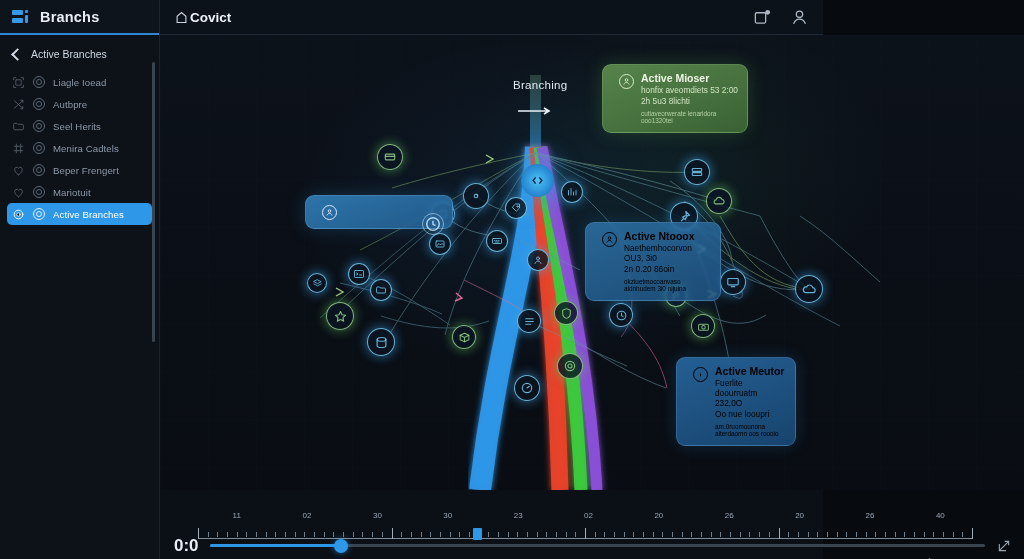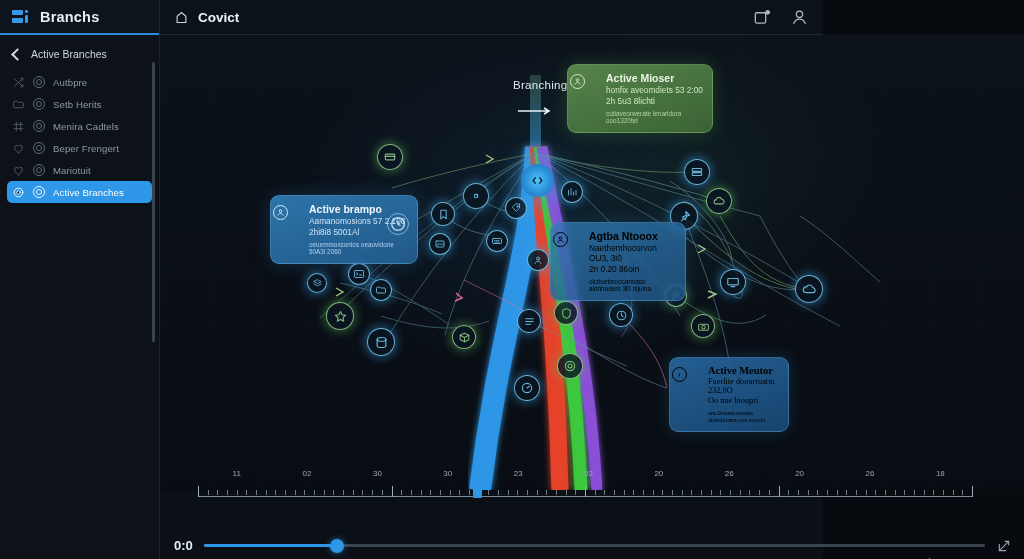--- a/index.html
+++ b/index.html
@@ -61,21 +61,21 @@
      filter: blur(.28px); letter-spacing:.1px;}
   .nav-item.active .nav-label { color:#ffffff; filter:none; }
 
   #side-scrollbar { position:absolute; left:152px; top:62px; width:3px; height:280px;
      background:#3a444f; border-radius:2px; }
 
   
   #main { position:relative; flex:1; height:559px; background:#0b1017; }
   #topbar { height:35px; display:flex; align-items:center; justify-content:space-between;
      padding: 0 14px 0 14px; border-bottom:1px solid #1d2935; background:#0c1219;}
-  #topbar-left { display:flex; align-items:center; gap:9px; }
+  #topbar-left { display:flex; align-items:center; gap:1px; }
   #topbar-title { color:#eef3f8; font-size:13.5px; font-weight:600; }
   #topbar-right { display:flex; align-items:center; gap:18px; }
   .tb-icon { width:19px; height:19px; color:#b9c4d0; position:relative; }
 
   
   #canvas { position:absolute; left:0; top:35px; width:864px; height:455px; overflow:hidden; }
   #canvas-bg {
     position:absolute; inset:0;
     background:
       radial-gradient(ellipse 340px 240px at 375px 170px, rgba(30,110,170,.13), transparent 70%),
@@ -83,22 +83,22 @@
       linear-gradient(180deg,#0c121a 0%, #0a0f16 60%, #090d13 100%);
   }
   #grid { position:absolute; inset:0; opacity:.35; }
 
   
   #branch-label { position:absolute; left:353px; top:44px; color:#dfe8f1; font-size:11.5px;
      letter-spacing:.3px; }
   #branch-arrow { position:absolute; left:358px; top:72px; width:36px; height:8px; }
 
   
-  .tip { position:absolute; border-radius:9px; padding:7px 9px 8px 2px; display:flex; gap:21px;
-     backdrop-filter: blur(1px); }
+  .tip { position:absolute; border-radius:9px; padding:7px 9px 8px 16px; display:flex; gap:7px;
+     backdrop-filter: blur(1px); margin-left: 35px; }
   .tip-ico { width:15px; height:15px; flex:0 0 15px; border-radius:50%; border:1.3px solid; display:flex;
      align-items:center; justify-content:center; margin-top:2px;}
   .tip-body { display:flex; flex-direction:column; gap:1px; }
   .tip-title { font-size:10.5px; font-weight:700; filter: blur(.3px); }
   .tip-l1, .tip-l2 { font-size:8.3px; filter: blur(.45px); }
   .tip-l3 { font-size:6.4px; filter: blur(.55px); margin-top:3px; }
 
   .tip.green { background: linear-gradient(160deg, rgba(93,140,78,.93), rgba(62,104,55,.93));
      border:1px solid rgba(150,200,130,.35); box-shadow:0 0 18px rgba(90,170,80,.25);}
   .tip.green .tip-title { color:#ecf6e6; }
@@ -115,31 +115,31 @@
 
   .tip.blue2 { background: linear-gradient(160deg, rgba(48,122,178,.80), rgba(32,88,138,.82));
      border:1px solid rgba(130,195,240,.26); box-shadow:0 0 16px rgba(50,140,210,.20);}
   .tip.blue3 { background: linear-gradient(160deg, rgba(40,104,160,.9), rgba(25,72,118,.92));
      border:1px solid rgba(120,185,235,.28); box-shadow:0 0 16px rgba(50,140,210,.22);}
 
   .tip-clock { position:absolute; right:8px; top:17px; width:22px; height:22px; border-radius:50%;
      border:1.5px solid rgba(190,225,250,.6); }
 
   
-  #timeline { position:absolute; left:160px; top:464px; width:864px; height:45px; }
+  #timeline { position:absolute; left:160px; top:506px; width:864px; height:45px; }
   #axis-line { position:absolute; left:38px; top:32px; width:774px; height:1px; background:#7f8d9b; }
   .tick { position:absolute; top:26px; width:1px; background:#6f7d8b; }
   .tick.minor { height:5px; }
   .tick.major { height:11px; top:22px; background:#9fadbb; }
   .tlabel { position:absolute; top:5px; font-size:8px; color:#9aa7b4; transform:translateX(-50%); filter: blur(.25px);}
   #tl-marker { position:absolute; left:313px; top:22px; width:9px; height:12px; background:#2f97e8; border-radius:1px;}
 
   #bottombar { position:absolute; left:160px; top:532px; width:864px; height:27px; display:flex;
      align-items:center; gap:11px; padding: 0 12px 0 14px;}
-  #bb-time { color:#e6edf4; font-size:13px; font-weight:600; flex:0 0 auto;}
+  #bb-time { color:#e6edf4; font-size:17px; font-weight:600; flex:0 0 auto;}
   #bb-track { position:relative; flex:1; height:3px; background:#3a444f; border-radius:2px;}
   #bb-fill { position:absolute; left:0; top:0; height:3px; width:17%; background:#2f97e8; border-radius:2px;}
   #bb-knob { position:absolute; left:17%; top:50%; transform:translate(-50%,-50%); width:14px; height:14px;
      border-radius:50%; background:#2f97e8; box-shadow:0 0 6px rgba(47,151,232,.6);}
   #bb-arrow { position:absolute; right:46px; top:13px; width:60px; height:9px; }
   #bb-expand { flex:0 0 16px; width:16px; height:16px; }
 </style>
 </head>
 <body>
 
@@ -158,35 +158,45 @@
 
     <div id="back-row">
       <span class="chev-left"></span>
       <span id="back-label">Active Branches</span>
     </div>
 
     <nav id="nav-list">
         <div class="nav-item">
           <span class="nav-shape">
             <svg viewBox="0 0 24 24" width="13" height="13" fill="none" stroke="#7d8895" stroke-width="1.7" stroke-linecap="round">
+              <path d="M3 7V3h4M17 3h4v4M21 17v4h-4M7 21H3v-4"></path>
+              <rect x="7" y="7" width="10" height="10" rx="1"></rect>
+            </svg>
+          </span>
+          <span class="nav-badge"></span>
+          <span class="nav-label">Liagle Ioead</span>
+        </div>
+        <div class="nav-item">
+          <span class="nav-shape">
+            <svg viewBox="0 0 24 24" width="13" height="13" fill="none" stroke="#7d8895" stroke-width="1.7" stroke-linecap="round">
               <path d="M4 5l16 14M20 5L4 19"></path>
               <path d="M16 4h4v4M16 20h4v-4"></path>
             </svg>
           </span>
           <span class="nav-badge"></span>
           <span class="nav-label">Autbpre</span>
         </div>
         <div class="nav-item">
           <span class="nav-shape">
             <svg viewBox="0 0 24 24" width="13" height="13" fill="none" stroke="#7d8895" stroke-width="1.7" stroke-linecap="round">
               <path d="M3 8a2 2 0 012-2h4l2 2h8a2 2 0 012 2v6a2 2 0 01-2 2H5a2 2 0 01-2-2z"></path>
             </svg>
           </span>
           <span class="nav-badge"></span>
-          <span class="nav-label">Setb Herits</span>
+          <span class="nav-label">Seel Herits</span>
         </div>
         <div class="nav-item">
           <span class="nav-shape">
             <svg viewBox="0 0 24 24" width="13" height="13" fill="none" stroke="#7d8895" stroke-width="1.7" stroke-linecap="round">
               <path d="M4 8h16M4 16h16M8 4v16M16 4v16"></path>
             </svg>
           </span>
           <span class="nav-badge"></span>
           <span class="nav-label">Menira Cadtels</span>
         </div>
@@ -514,50 +524,44 @@
         </span>
       </div>
 
       <div class="tip blue" style="left:110px;top:160px;width:148px;">
         <span class="tip-ico">
           <svg viewBox="0 0 24 24" width="9" height="9" fill="none" stroke="currentColor" stroke-width="2.4">
             <circle cx="12" cy="8" r="3.5"></circle>
               <path d="M5 20c1.6-4 4-5.5 7-5.5s5.4 1.5 7 5.5"></path>
           </svg>
         </span>
-        <span class="tip-body">
-          <span class="tip-title">Active brampo</span>
-          <span class="tip-l1">Aamanomosions  57 2.108</span>
-          <span class="tip-l2">2hi8i8 5001Al</span>
-          <span class="tip-l3">oeuemmoxsonios oeauvidone 50A3i 2060</span>
-        </span>
         <span class="tip-clock">
           <svg viewBox="0 0 24 24" width="20" height="20" fill="none" stroke="rgba(205,232,252,.85)" stroke-width="1.8">
             <circle cx="12" cy="12" r="7.5"></circle>
               <path d="M12 8v4.4l3 1.6"></path>
           </svg>
         </span>
       </div>
 
       <div class="tip blue2" style="left:390px;top:187px;width:136px;">
         <span class="tip-ico">
           <svg viewBox="0 0 24 24" width="9" height="9" fill="none" stroke="currentColor" stroke-width="2.4">
             <circle cx="12" cy="8" r="3.5"></circle>
               <path d="M5 20c1.6-4 4-5.5 7-5.5s5.4 1.5 7 5.5"></path>
           </svg>
         </span>
         <span class="tip-body">
-          <span class="tip-title">Agtba Ntooox</span>
+          <span class="tip-title">Active Ntooox</span>
           <span class="tip-l1">Naethemhocorvon  OU3, 3i0</span>
           <span class="tip-l2">2n 0.20 86oin</span>
           <span class="tip-l3">okziuetmocoanvaso aldnhudem 3i0 nijuina</span>
         </span>
       </div>
 
-      <div class="tip blue3" style="left:509px;top:322px;width:120px;font-family:Liberation Serif, serif;">
+      <div class="tip blue3" style="left:481px;top:322px;width:120px;">
         <span class="tip-ico">
           <svg viewBox="0 0 24 24" width="9" height="9" fill="none" stroke="currentColor" stroke-width="2.6">
             <path d="M12 10v7M12 6.5v.6"></path>
           </svg>
         </span>
         <span class="tip-body">
           <span class="tip-title">Active Meutor</span>
           <span class="tip-l1">Fuerlite doourruatm 232,0O</span>
           <span class="tip-l2">Oo nue looupri</span>
           <span class="tip-l3">am.0ruomounona alterdaomn oos roooio</span>
@@ -652,21 +656,21 @@
           <div class="tlabel" style="left: 76.7px;">11</div>
           <div class="tlabel" style="left: 147.064px;">02</div>
           <div class="tlabel" style="left: 217.427px;">30</div>
           <div class="tlabel" style="left: 287.791px;">30</div>
           <div class="tlabel" style="left: 358.155px;">23</div>
           <div class="tlabel" style="left: 428.518px;">02</div>
           <div class="tlabel" style="left: 498.882px;">20</div>
           <div class="tlabel" style="left: 569.245px;">26</div>
           <div class="tlabel" style="left: 639.609px;">20</div>
           <div class="tlabel" style="left: 709.973px;">26</div>
-          <div class="tlabel" style="left: 780.336px;">18</div>
+          <div class="tlabel" style="left: 780.336px;">40</div>
         </div>
       <div id="tl-marker"></div>
     </div>
 
     <div id="bottombar" style="left:0;width:864px;">
       <span id="bb-time">0:0</span>
       <div id="bb-track">
         <div id="bb-fill" style="width: 17%;"></div>
         <div id="bb-knob" style="left: 17%;"></div>
         <svg id="bb-arrow" viewBox="0 0 60 9">

